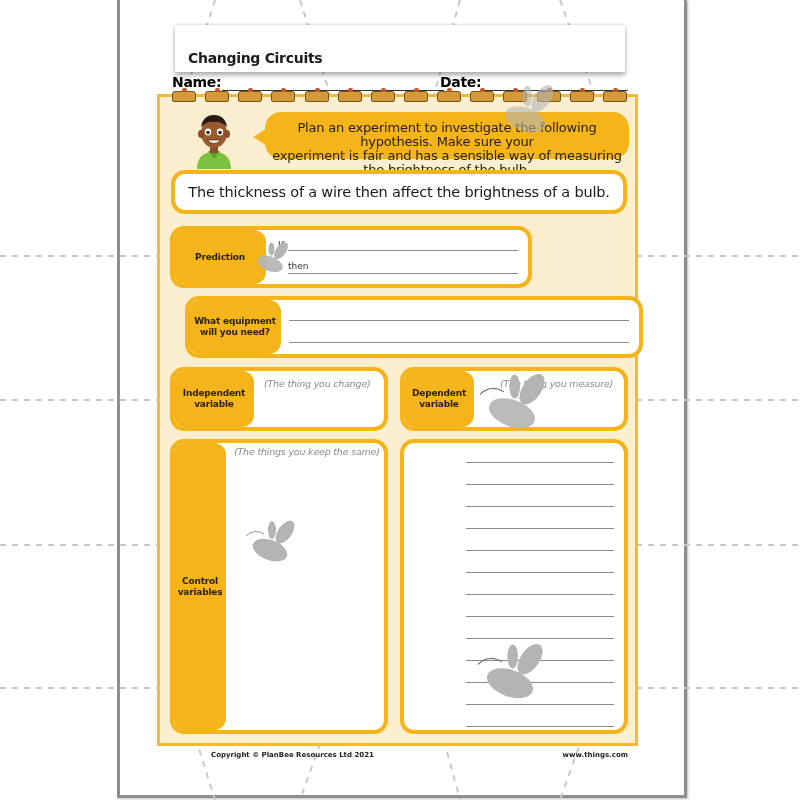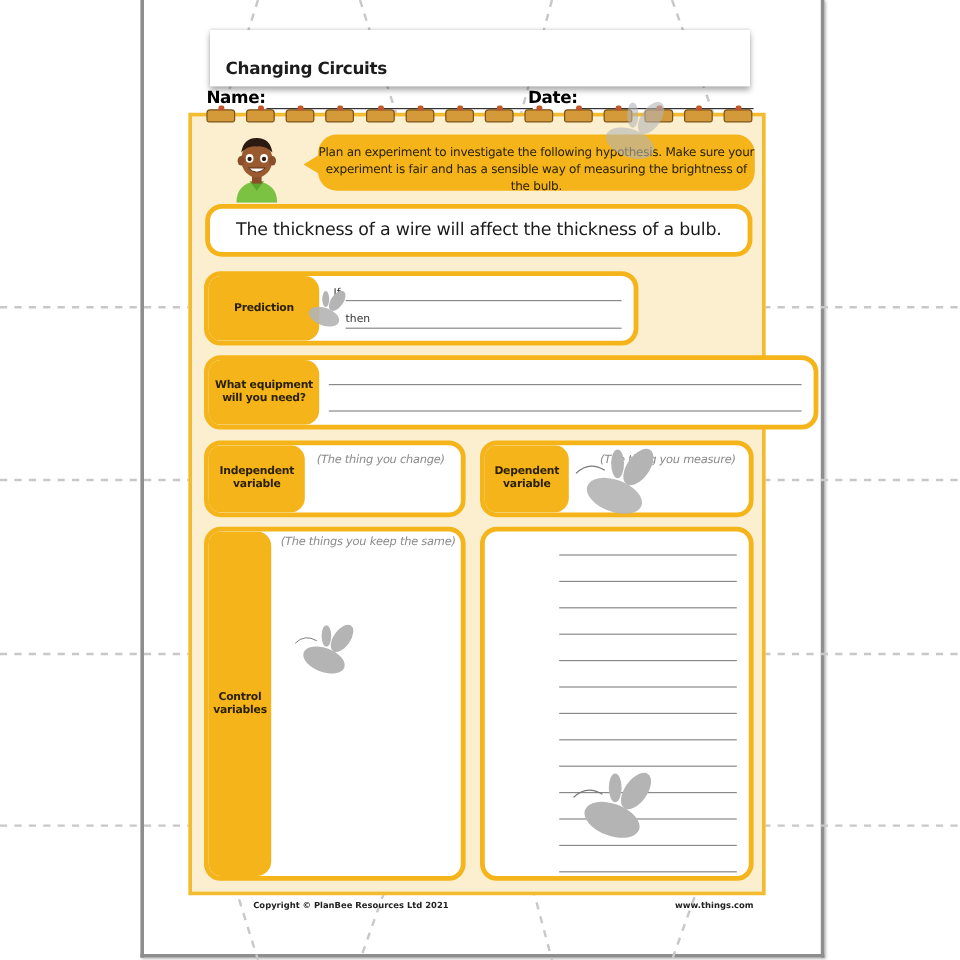--- a/index.html
+++ b/index.html
@@ -18,21 +18,21 @@
   .namerow .line { position:absolute; top:16px; height:1px; background:#333; }
   .frame { position:absolute; left:157px; top:94px; width:481px; height:652px; background:#fbefcf;
            border:3px solid #f3bb30; box-sizing:border-box; }
   .bulbs { position:absolute; left:172px; top:91px; width:455px; height:14px; display:flex; justify-content:space-between; }
   .bulb { width:24px; height:11px; background:#d49a3a; border:1px solid #7a5216; border-radius:3px 3px 2px 2px; box-sizing:border-box; position:relative; }
   .bulb::before { content:""; position:absolute; left:9px; top:-4px; width:5px; height:4px; background:#c0562a; border-radius:2px 2px 0 0; }
   .avatar { position:absolute; left:193px; top:111px; width:42px; height:58px; }
   .bubble { position:absolute; left:265px; top:112px; width:364px; height:47px; background:#f4b41a; border-radius:16px; }
   .bubble::before { content:""; position:absolute; left:-12px; top:17px; border-right:13px solid #f4b41a;
                     border-top:8px solid transparent; border-bottom:8px solid transparent; }
-  .bubble p { margin:0; position:absolute; left:0; right:0; top:9px; text-align:center; font-size:10px; line-height:14px; color:#2b2200; font-family:"DejaVu Sans", sans-serif; letter-spacing:-0.2px; }
+  .bubble p { margin:0; position:absolute; left:0; right:0; top:9px; text-align:center; font-size:13px; line-height:14px; color:#2b2200; font-family:"DejaVu Sans", sans-serif; letter-spacing:-0.2px; }
   .hyp { position:absolute; left:171px; top:170px; width:456px; height:44px; background:#fff; border:4px solid #f4b41a;
          border-radius:14px; box-sizing:border-box; }
   .hyp span { position:absolute; left:0; right:0; top:10px; text-align:center; font-size:14.5px; color:#1a1a1a; letter-spacing:-0.2px; }
   .box { position:absolute; background:#fff; border:4px solid #f4b41a; border-radius:14px; box-sizing:border-box; overflow:hidden; }
   .box .side { position:absolute; left:0; top:0; bottom:0; background:#f4b41a; border-radius:0 12px 12px 0; display:flex; align-items:center; justify-content:center; text-align:center; }
   .side span { font-weight:bold; font-size:9px; line-height:11px; color:#2a1f00; letter-spacing:-0.2px; }
   .rline { position:absolute; height:1px; background:#8a8a8a; }
   .hint { position:absolute; font-size:9.5px; font-style:italic; color:#8a8a8a; letter-spacing:-0.2px; }
   .small { position:absolute; font-size:9px; color:#333; }
   .footer { position:absolute; top:751px; font-size:7px; font-weight:bold; color:#222;margin-left:40px; }
@@ -100,34 +100,34 @@
   <circle cx="27" cy="21.5" r="1.8" fill="#2a1a12"></circle>
   <path d="M14 29 Q21 36 28 29 Z" fill="#fff" stroke="#5a2a10" stroke-width="0.8"></path>
 </svg>
 
 <div class="bubble">
   <p><span>Plan an experiment to investigate the following hypothesis. Make sure your</span><br>
      <span>experiment is fair and has a sensible way of measuring the brightness of the bulb.</span></p>
 </div>
 
 <div class="hyp">
-  <span>The thickness of a wire will affect the thickness of a bulb.</span>
+  <span>The thickness of a wire then affect the brightness of a bulb.</span>
 </div>
 
 <div class="box" style="left:170px;top:226px;width:362px;height:62px">
   <div class="side" style="width:92px">
     <span>Prediction</span>
   </div>
   <span class="small" style="left:104px;top:10px">If</span>
   <div class="rline" style="left:114px;right:10px;top:20px"></div>
   <span class="small" style="left:114px;top:31px">then</span>
   <div class="rline" style="left:114px;right:10px;top:43px"></div>
 </div>
 
-<div class="box" style="left:170px;top:296px;width:512px;height:62px">
+<div class="box" style="left:185px;top:296px;width:458px;height:62px">
   <div class="side" style="width:92px">
     <span><span>What equipment</span><br><span>will you need?</span></span>
   </div>
   <div class="rline" style="left:100px;right:10px;top:20px"></div>
   <div class="rline" style="left:100px;right:10px;top:42px"></div>
 </div>
 
 <div class="box" style="left:170px;top:367px;width:218px;height:64px">
   <div class="side" style="width:80px">
     <span><span>Independent</span><br><span>variable</span></span>

